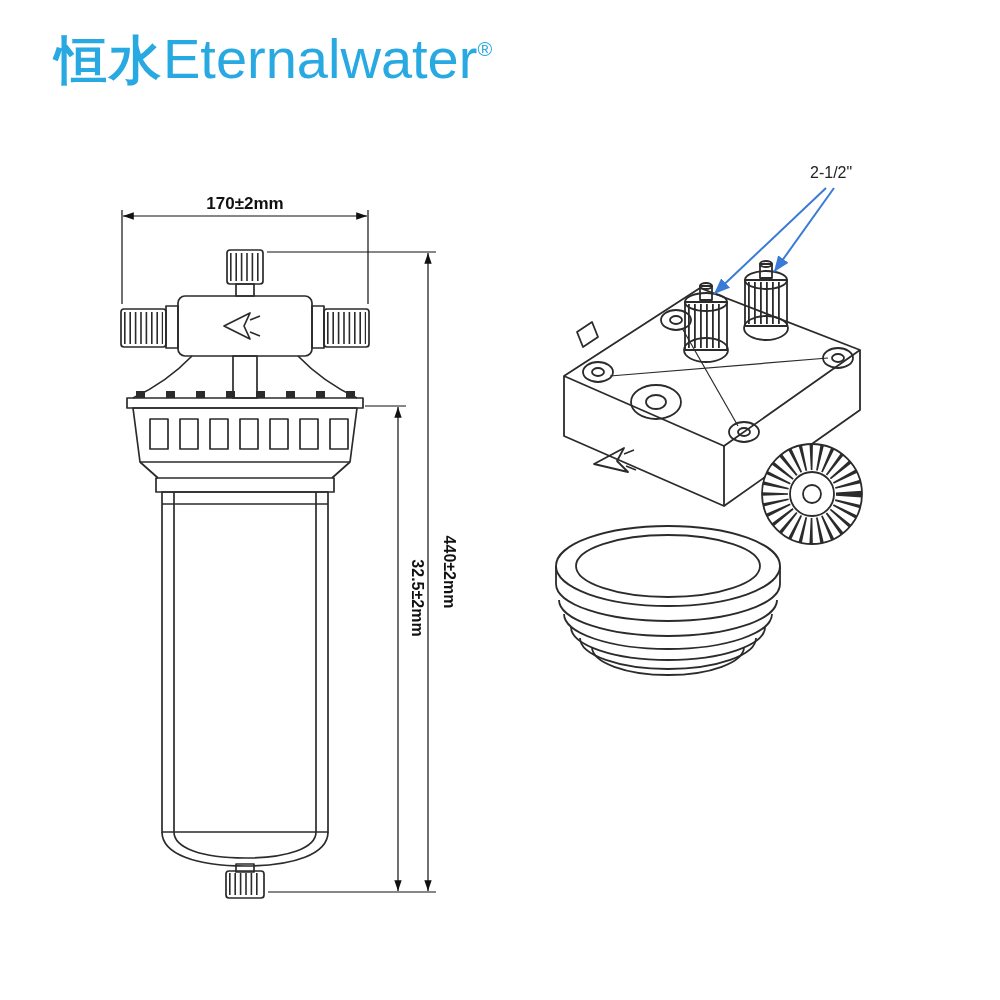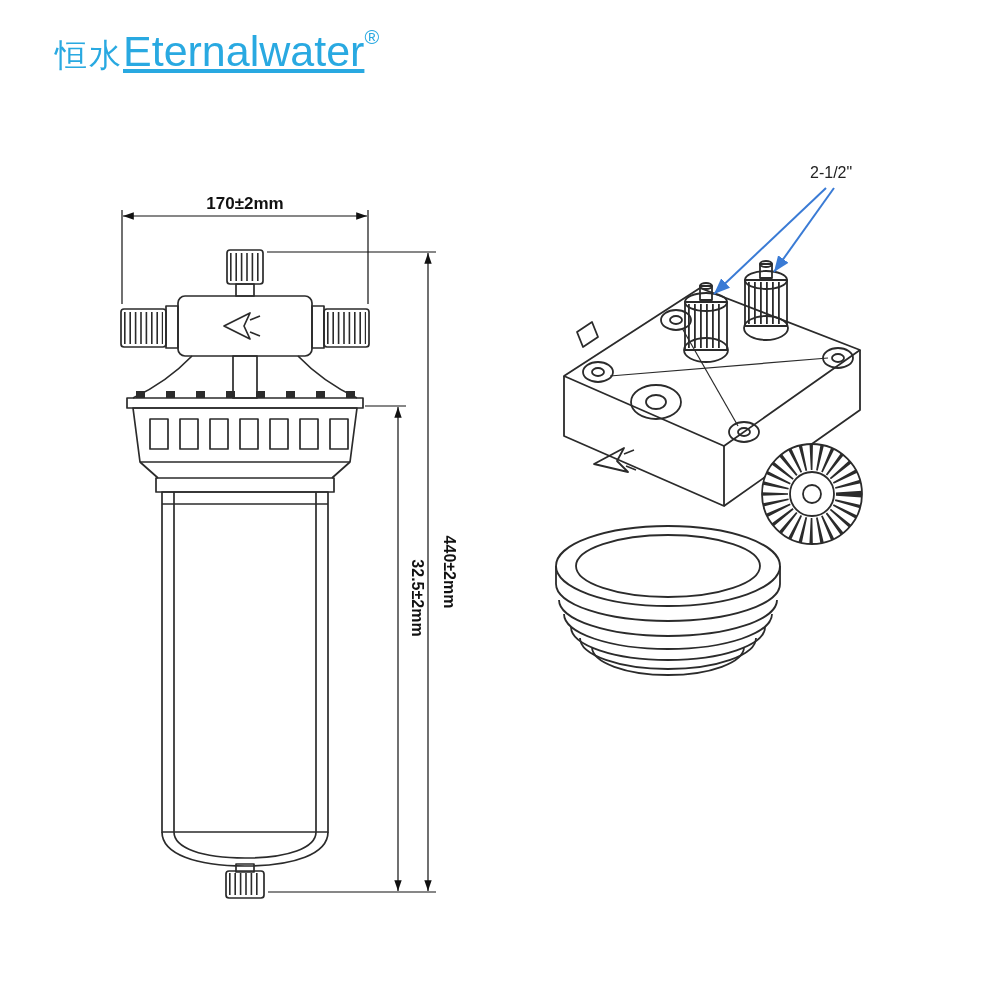--- a/index.html
+++ b/index.html
@@ -19,29 +19,28 @@
   }
   .logo {
     position: absolute;
     left: 55px;
     top: 26px;
     color: #29a9e1;
     white-space: nowrap;
     user-select: none;
   }
   .logo-cn {
-    font-size: 32px;
-    font-weight: 400;
+    font-size: 52px;
+    font-weight: 700;
     letter-spacing: 2px;
   }
   .logo-en {
-    font-size: 43px;
+    font-size: 56px;
     font-weight: 400;
     letter-spacing: 0px;
-    text-decoration: underline;
   }
   .logo-reg {
     font-size: 20px;
     vertical-align: 22px;
   }
   svg text {
     font-family: "Liberation Sans", sans-serif;
   }
   .drawing-svg {
     position: absolute;

